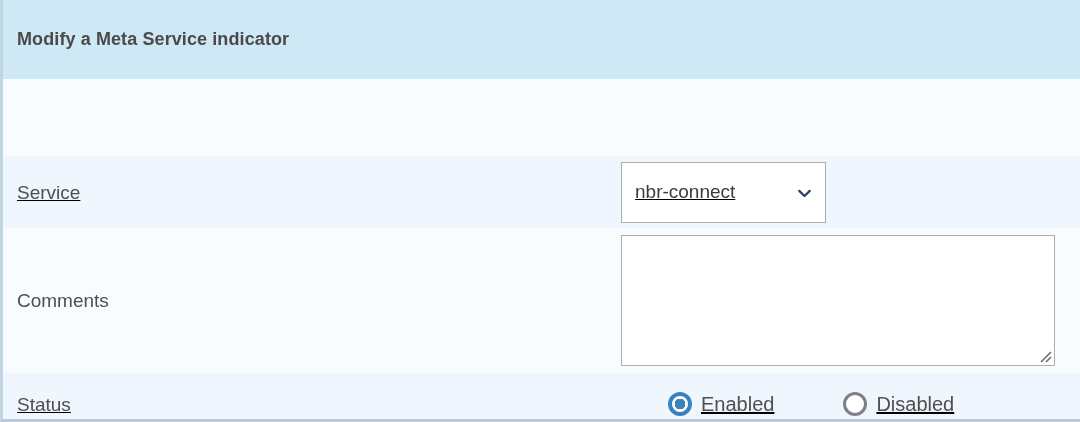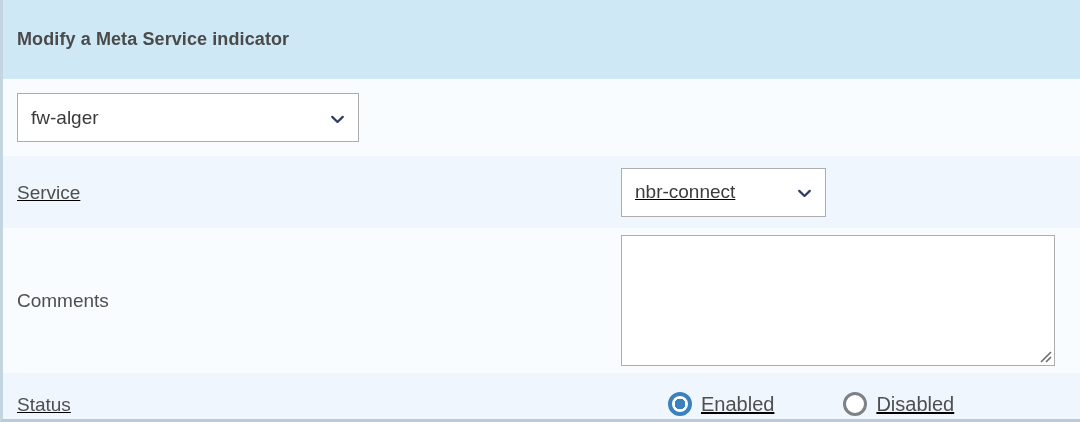--- a/index.html
+++ b/index.html
@@ -87,21 +87,21 @@
     padding-left: 13px;
     padding-right: 38px;
     white-space: nowrap;
   }
   .select-host {
     width: 342px;
     height: 49px;
   }
   .select-service-name {
     width: 205px;
-    height: 49px;
+    height: 61px;
   }
   .select-service-metric {
     width: 189px;
     height: 49px;
     margin-left: 10px;
   }
   .chevron {
     position: absolute;
     right: 13px;
     top: 50%;
@@ -165,30 +165,20 @@
 </head>
 <body>
 
 <div class="form-panel">
 
   <div class="panel-header">
     <span class="panel-header-title">Modify a Meta Service indicator</span>
   </div>
 
   <div class="form-row row-host row-alt-a">
-    <div class="field-control">
-      <div class="select-box select-host">
-        <span>fw-alger</span>
-        <span class="chevron">
-          <svg width="15" height="15" viewBox="0 0 16 16">
-            <path d="M2.4 5.2 L8 10.6 L13.6 5.2" fill="none" stroke="#2c3c63" stroke-width="2.4" stroke-linecap="round" stroke-linejoin="round"></path>
-          </svg>
-        </span>
-      </div>
-    </div>
   </div>
 
   <div class="form-row row-service row-alt-b">
     <div class="field-label">
       <span>Service</span>
     </div>
     <div class="field-control">
       <div class="select-box select-service-name">
         <span>nbr-connect</span>
         <span class="chevron">

